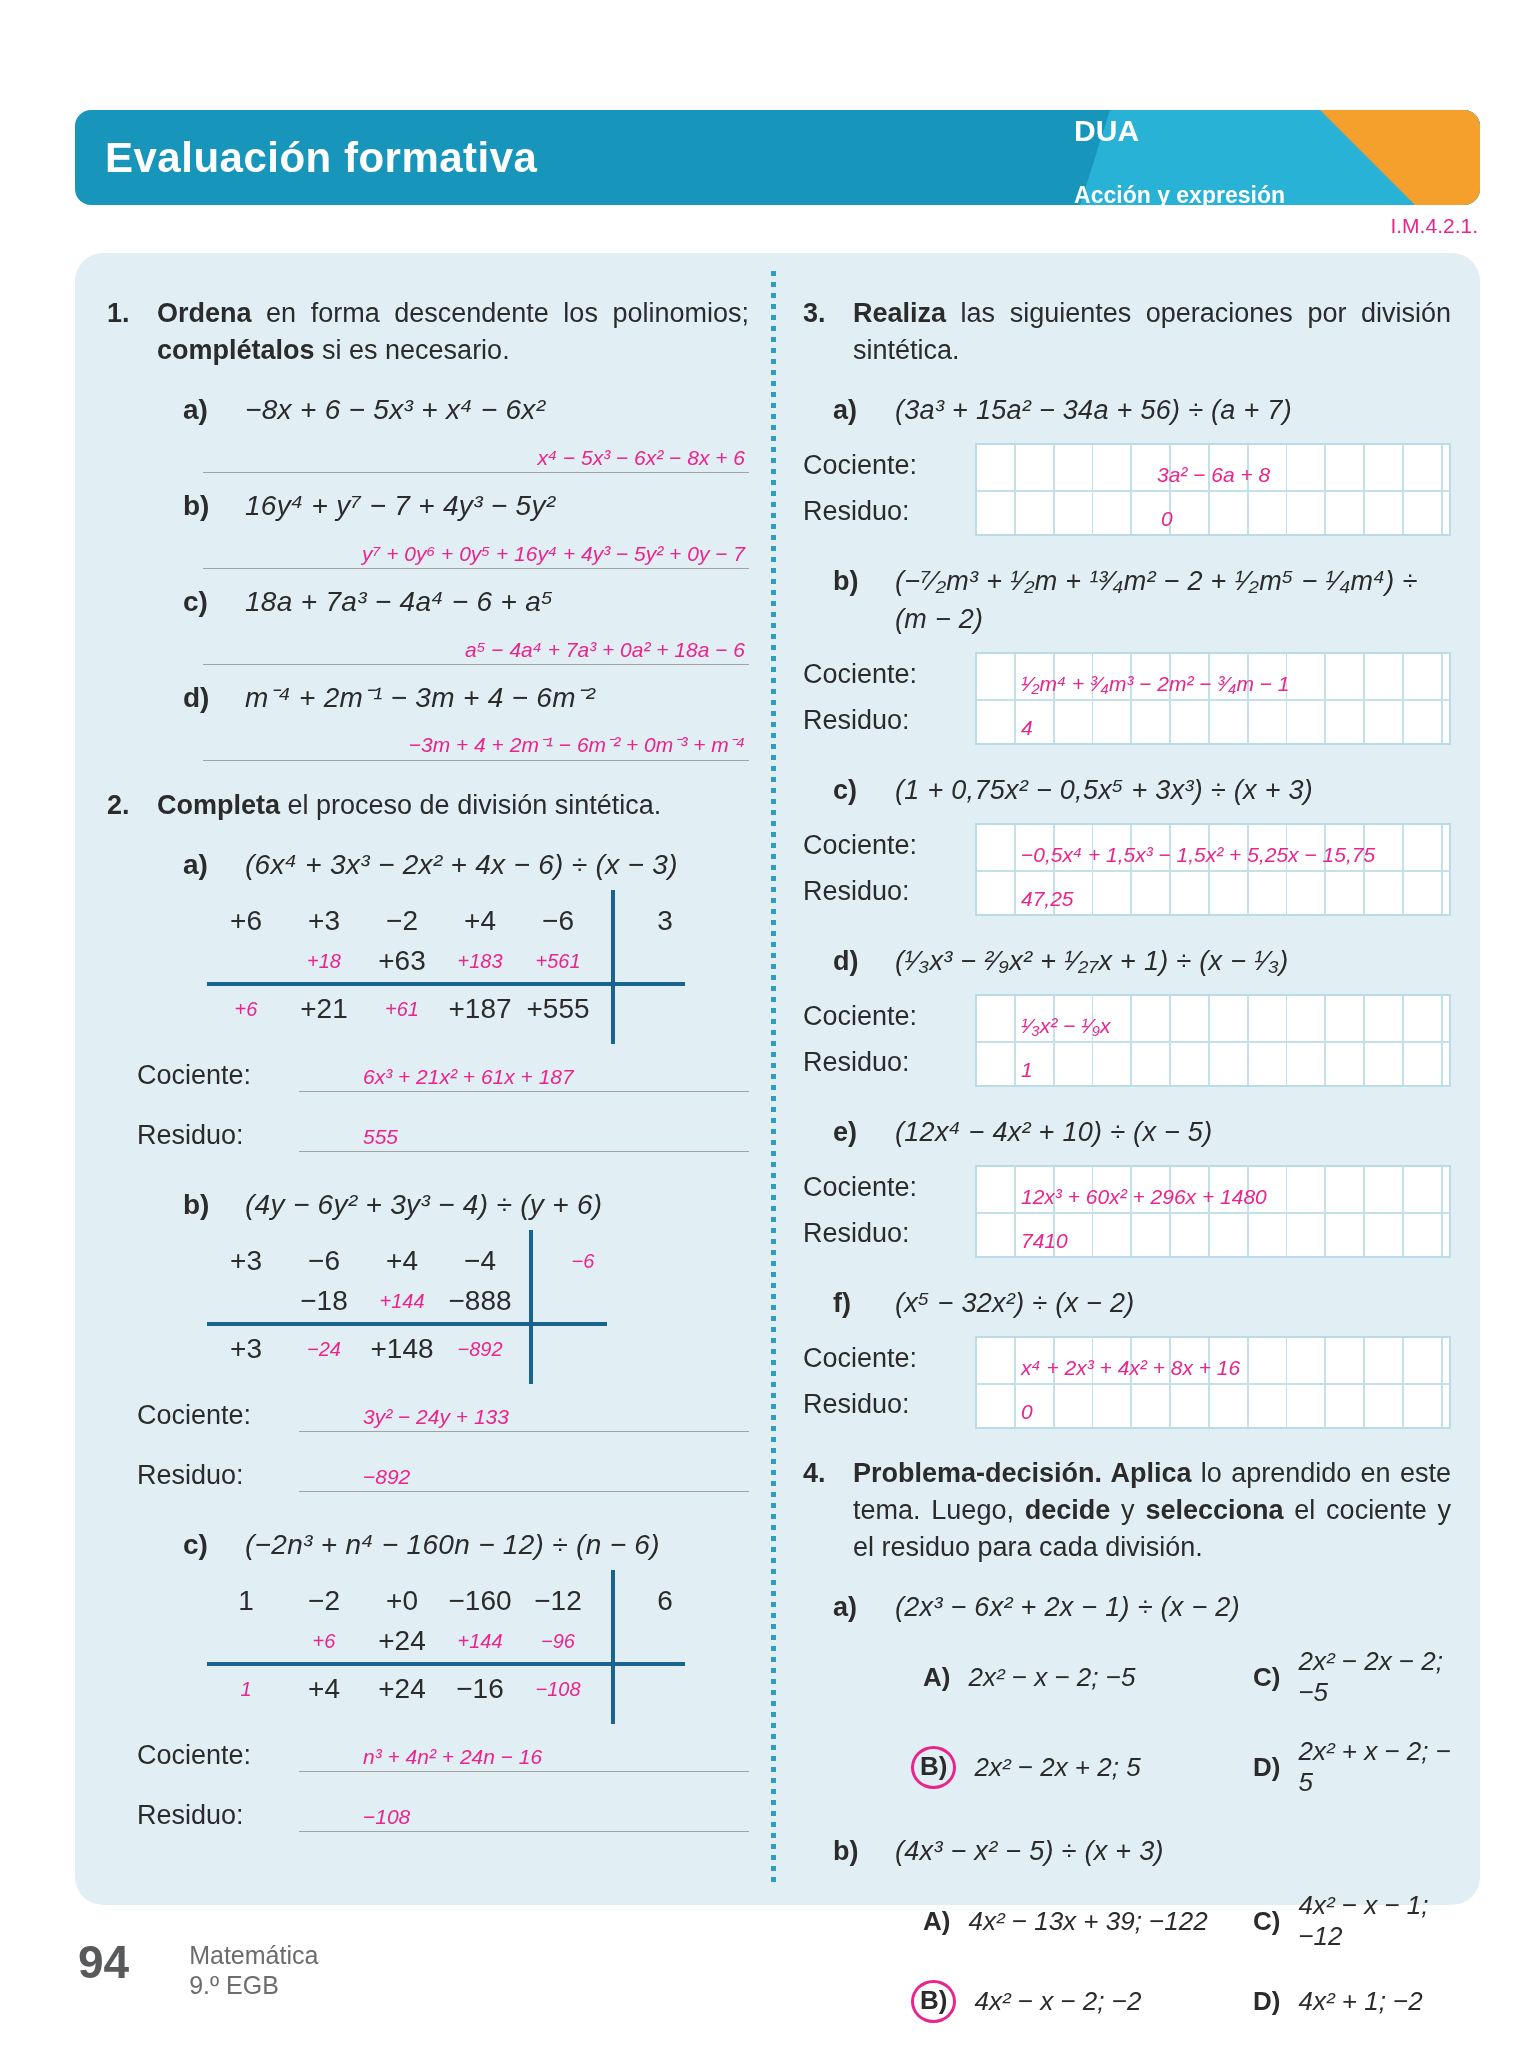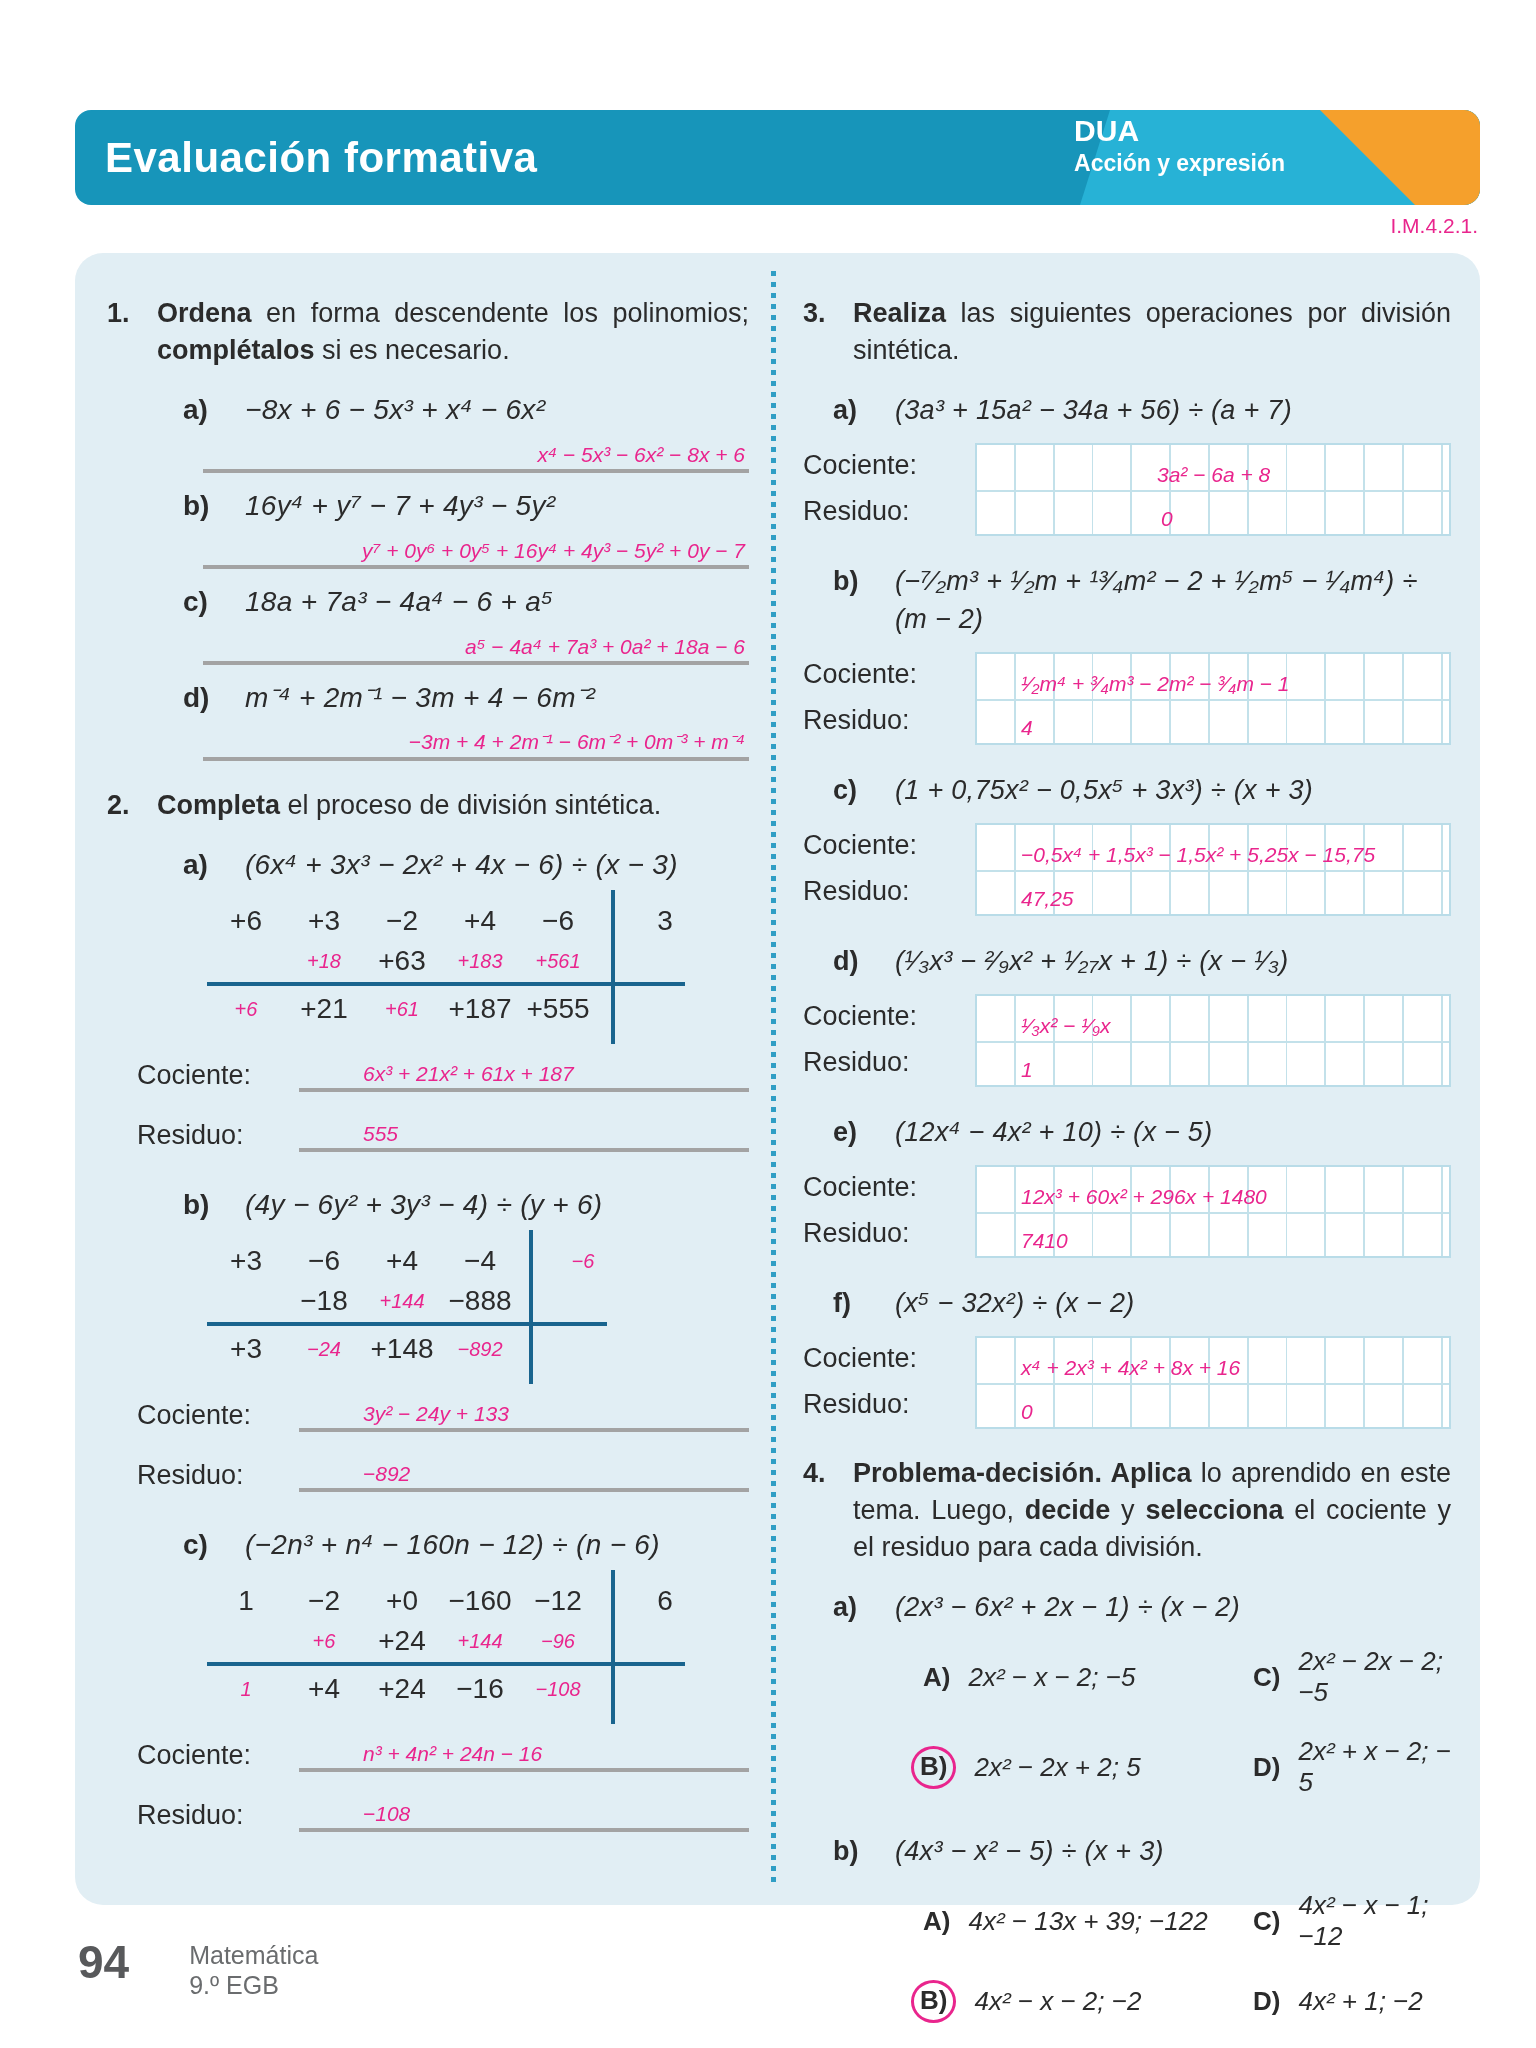--- a/index.html
+++ b/index.html
@@ -6,21 +6,21 @@
   body { width:1536px; height:2048px; background:#ffffff; font-family:"Liberation Sans", sans-serif; color:#2b2b2b; }
   .page { position:relative; width:1536px; height:2048px; background:#fff; overflow:hidden; }
 
   
   .banner { position:absolute; left:75px; top:110px; width:1405px; height:95px; border-radius:16px; background:#1795ba; overflow:hidden; }
   .banner-dua-bg { position:absolute; right:0; top:0; width:430px; height:100%; background:#27b2d6; clip-path:polygon(60px 0, 100% 0, 100% 100%, 30px 100%); }
   .banner-orange { position:absolute; right:0; top:0; width:170px; height:100%; background:#f5a02c; clip-path:polygon(10px 0, 100% 0, 100% 100%, 105px 100%); }
   .banner-title { position:absolute; left:30px; top:50%; transform:translateY(-50%); font-size:42px; font-weight:bold; color:#fff; letter-spacing:0.5px; }
   .dua-text { position:absolute; right:195px; top:4px; text-align:left; color:#fff; }
   .dua-main { font-size:30px; font-weight:bold; line-height:34px; }
-  .dua-sub { font-size:23px; font-weight:bold; line-height:30px; }
+  .dua-sub { font-size:23px; font-weight:bold; line-height:30px;margin-top:32px; }
   .std-code { position:absolute; right:58px; top:214px; font-size:21px; color:#e9258d; }
 
   
   .panel { position:absolute; left:75px; top:253px; width:1405px; height:1652px; background:#e1eef4; border-radius:28px; }
   .divider { position:absolute; left:696px; top:18px; height:1616px; width:5px; background:repeating-linear-gradient(to bottom, #2f9ec5 0 5px, rgba(0,0,0,0) 5px 11px); }
   .col-left  { position:absolute; left:32px;  top:42px; width:642px; }
   .col-right { position:absolute; left:728px; top:42px; width:648px; }
 
   
   .qhead { display:flex; gap:16px; font-size:27px; line-height:37px; margin-bottom:22px; }
@@ -33,21 +33,21 @@
   .elet { font-weight:bold; flex:0 0 44px; }
   .eexpr { font-style:italic; letter-spacing:0.3px; }
 
   
   .hw  { color:#e9258d; font-style:italic; font-size:21px; white-space:nowrap; }
   .hw2 { color:#e9258d !important; font-style:italic; font-size:20px !important; }
 
   
   .q1item { margin-bottom:14px; }
   .q1item .eqrow { margin-left:76px; margin-bottom:14px; }
-  .ansline { position:relative; border-bottom:4px solid #a3a3a3; height:30px; }
+  .ansline { position:relative; border-bottom:1px solid #a3a3a3; height:30px; }
   .q1line { margin-left:96px; margin-bottom:6px; }
   .ans-right { position:absolute; right:4px; bottom:2px; }
   .ans-left  { position:absolute; left:64px;  bottom:2px; }
 
   
   .syn { position:relative; margin:12px 0 16px 100px; }
   .srow { display:flex; }
   .srow .c { width:78px; text-align:center; font-size:28px; }
   .r1 .c { line-height:42px; }
   .r2 .c { line-height:38px; }

